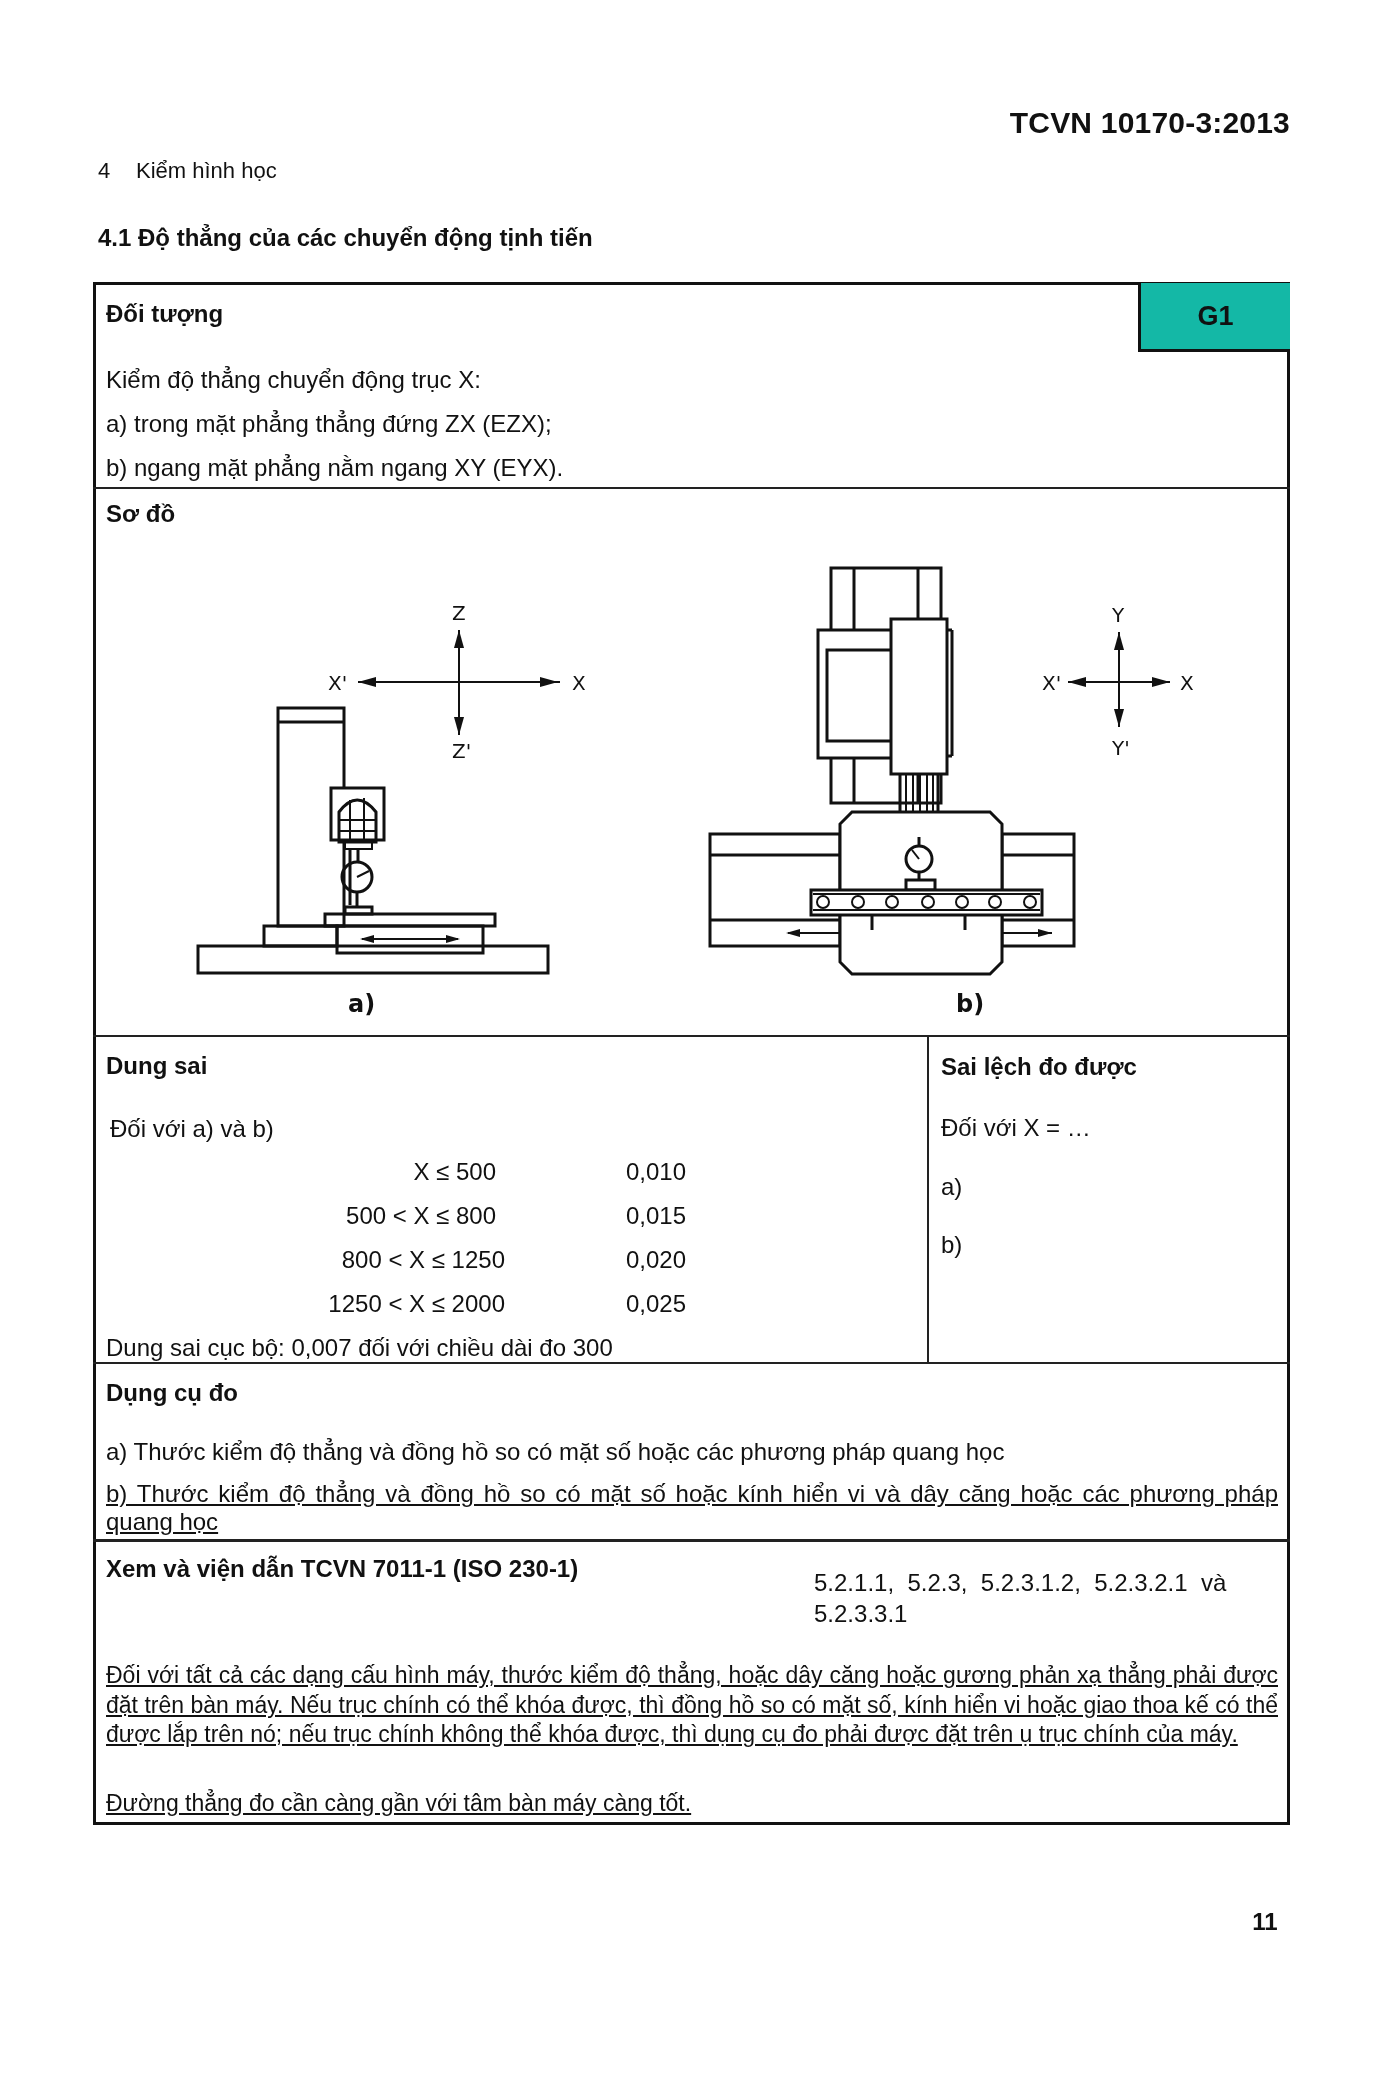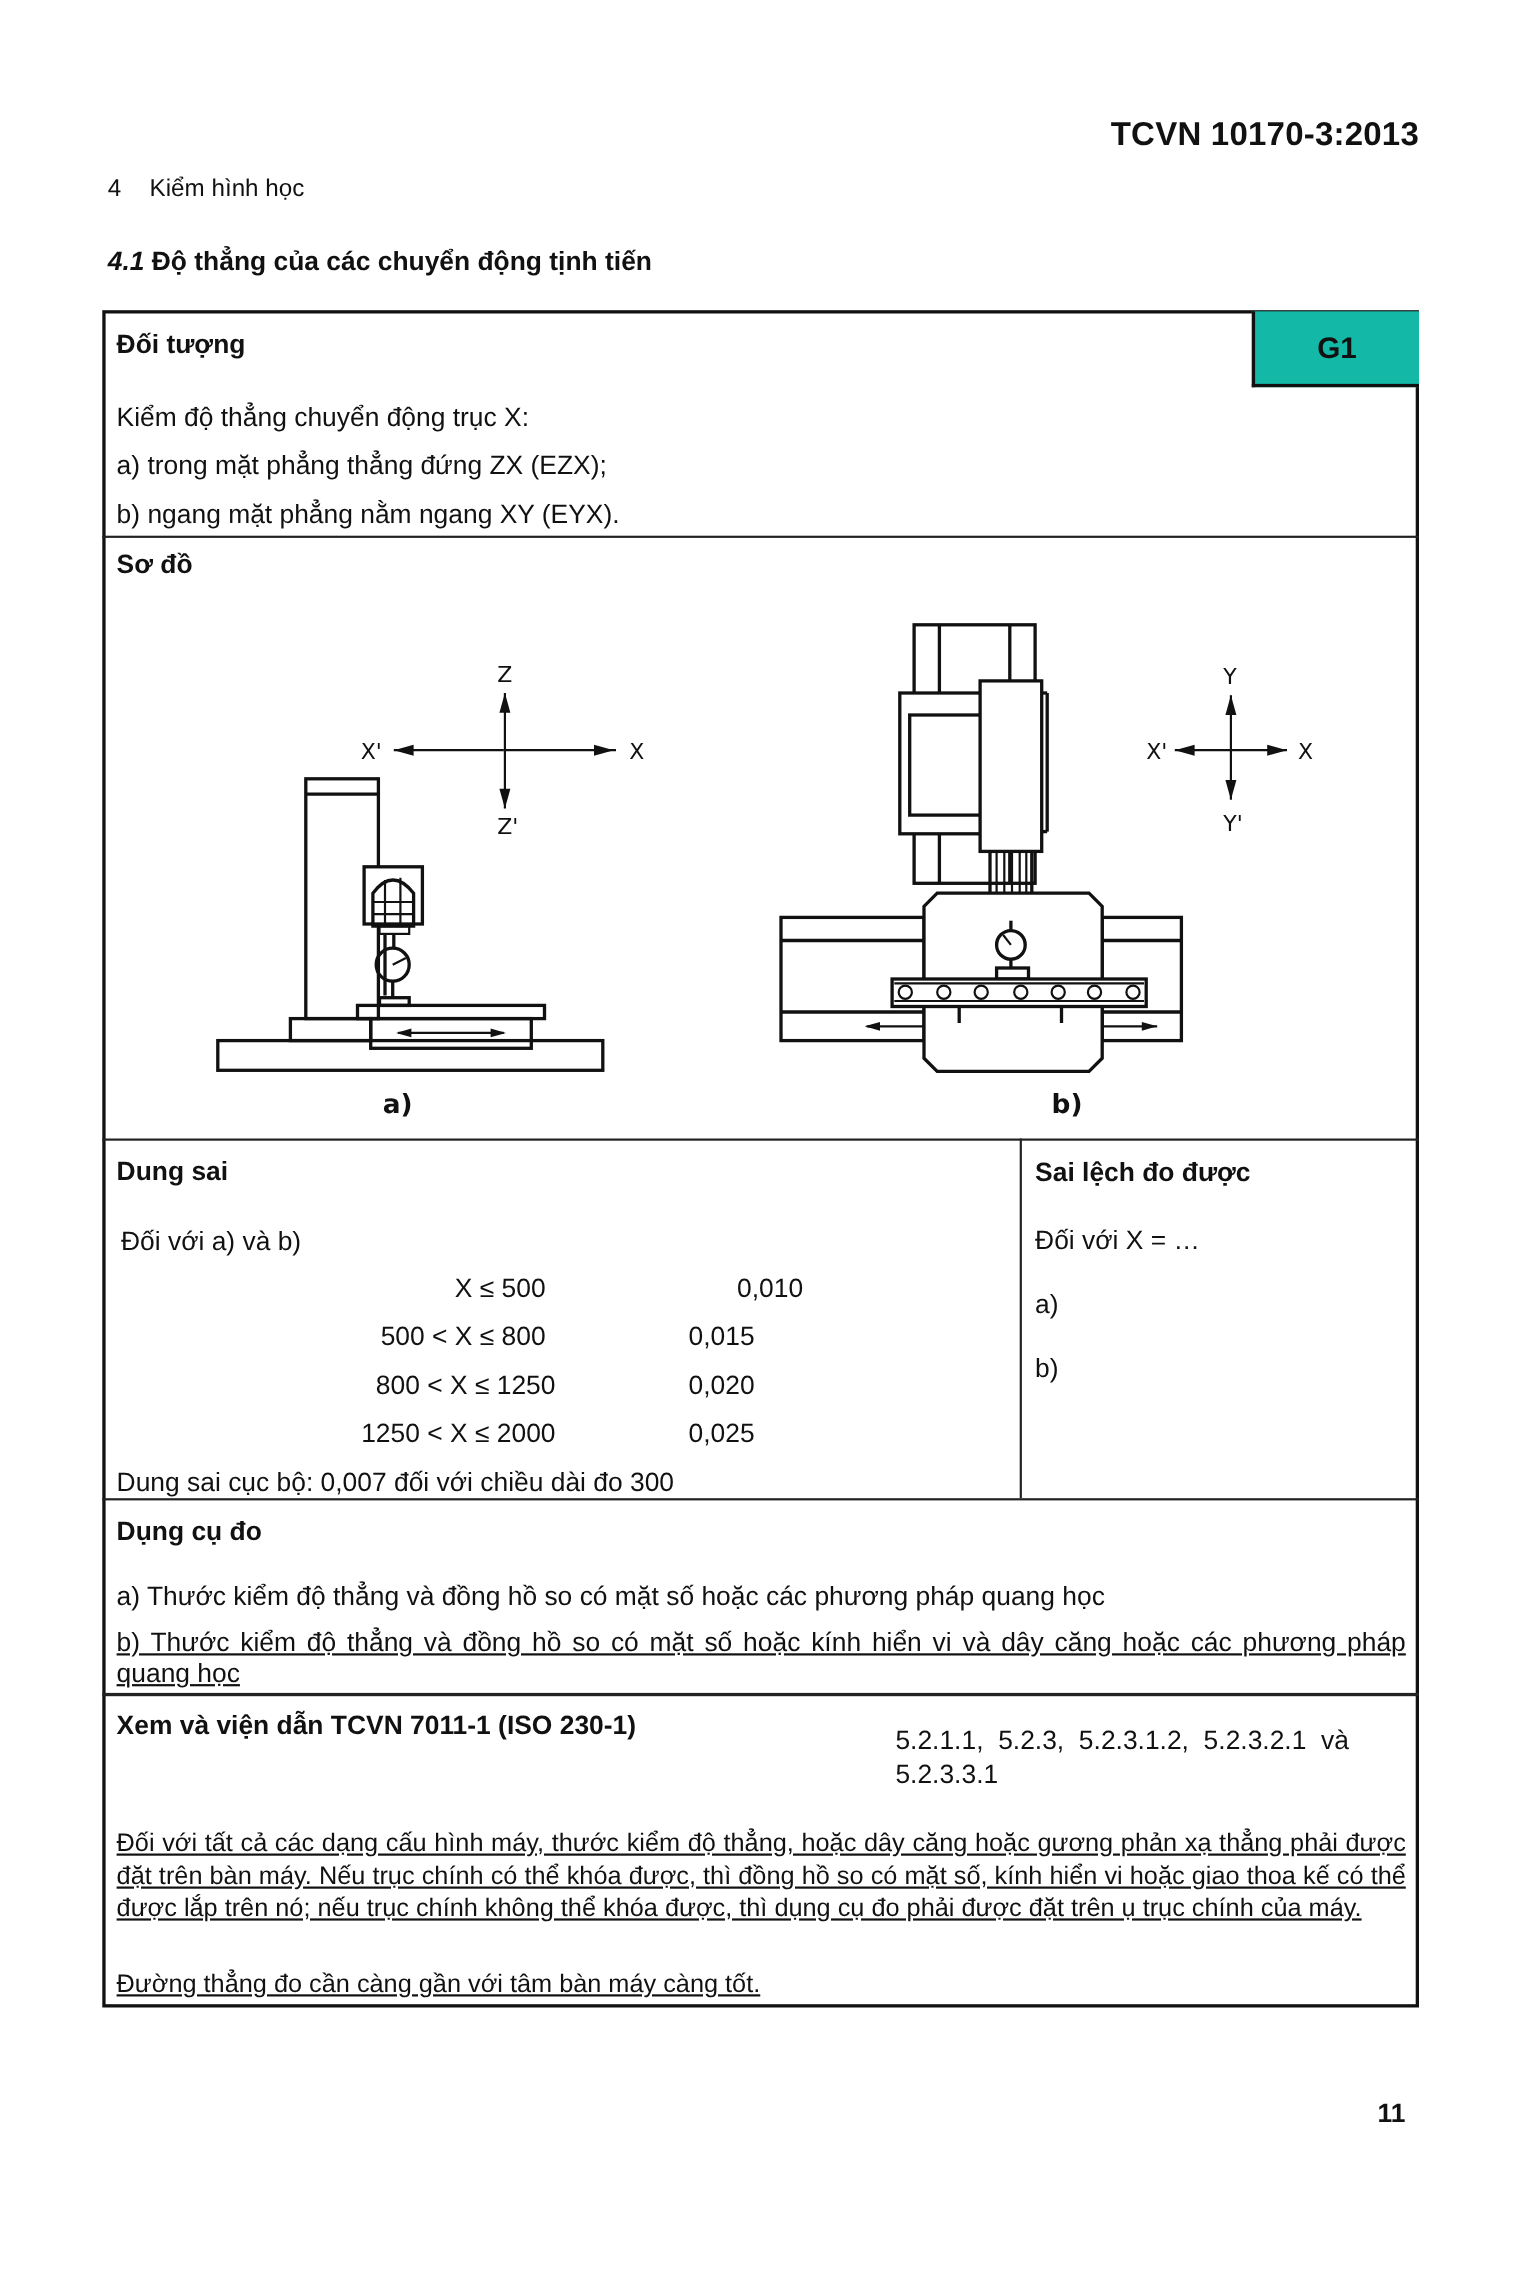--- a/index.html
+++ b/index.html
@@ -3,21 +3,21 @@
 <meta charset="utf-8">
 <style>
   html, body { margin: 0; padding: 0; background: #ffffff; }
   body { width: 1378px; height: 2087px; position: relative; overflow: hidden;
          font-family: "Liberation Sans", sans-serif; color: #111111; }
   .abs { position: absolute; }
   .std-code { left: 1000px; width: 290px; top: 106px; text-align: right; font-size: 30px; font-weight: bold; letter-spacing: 0.2px; }
   .h1 { left: 98px; top: 158px; font-size: 22px; font-weight: normal; }
   .h1 .num { display: inline-block; width: 38px; }
   .h2 { left: 98px; top: 224px; font-size: 24px; font-weight: bold; }
-  .h2 .num { display: inline-block; width: 40px; font-style: italic; }
+  .h2 .num { display: inline-block; width: 40px; }
 
   .frame { left: 93px; top: 282px; width: 1197px; height: 1543px; border: 3px solid #111; box-sizing: border-box; }
   .hline { position: absolute; height: 0; border-top: 2px solid #222; }
   .vline { position: absolute; width: 0; border-left: 2px solid #222; }
   .g1box { left: 1138px; top: 283px; width: 152px; height: 69px; border-left: 3px solid #111; border-bottom: 3px solid #111; box-sizing: border-box;
            display: flex; align-items: center; justify-content: center; font-size: 27px; font-weight: bold; background: #14b8a6; }
 
   .lbl { font-size: 24px; font-weight: bold; }
   .txt { font-size: 24px; line-height: 30px; }
   .para { font-size: 23px; line-height: 29.5px; text-align: justify; text-decoration: underline; }
@@ -173,21 +173,21 @@
   <line class="thin" x1="302" y1="383" x2="352" y2="383"></line>
   <polygon points="352,383 338,379 338,387" fill="#111"></polygon>
   <text class="cap" x="256" y="462">b)</text>
 </svg>
 
 <div class="abs lbl" style="left:106px; top:1052px;">Dung sai</div>
 <div class="abs txt" style="left:110px; top:1114px;">Đối với a) và b)</div>
 
 <div class="tol-row" style="left:0; top:1158px;">
   <span class="tol-cond" style="left:236px;">X ≤ 500</span>
-  <span class="tol-val" style="left:626px;margin-left:44px;">0,010</span>
+  <span class="tol-val" style="left:626px;">0,010</span>
 </div>
 <div class="tol-row" style="left:0; top:1202px;">
   <span class="tol-cond" style="left:236px;">500 &lt; X ≤ 800</span>
   <span class="tol-val" style="left:626px;">0,015</span>
 </div>
 <div class="tol-row" style="left:0; top:1246px;">
   <span class="tol-cond" style="left:245px;">800 &lt; X ≤ 1250</span>
   <span class="tol-val" style="left:626px;">0,020</span>
 </div>
 <div class="tol-row" style="left:0; top:1290px;">

